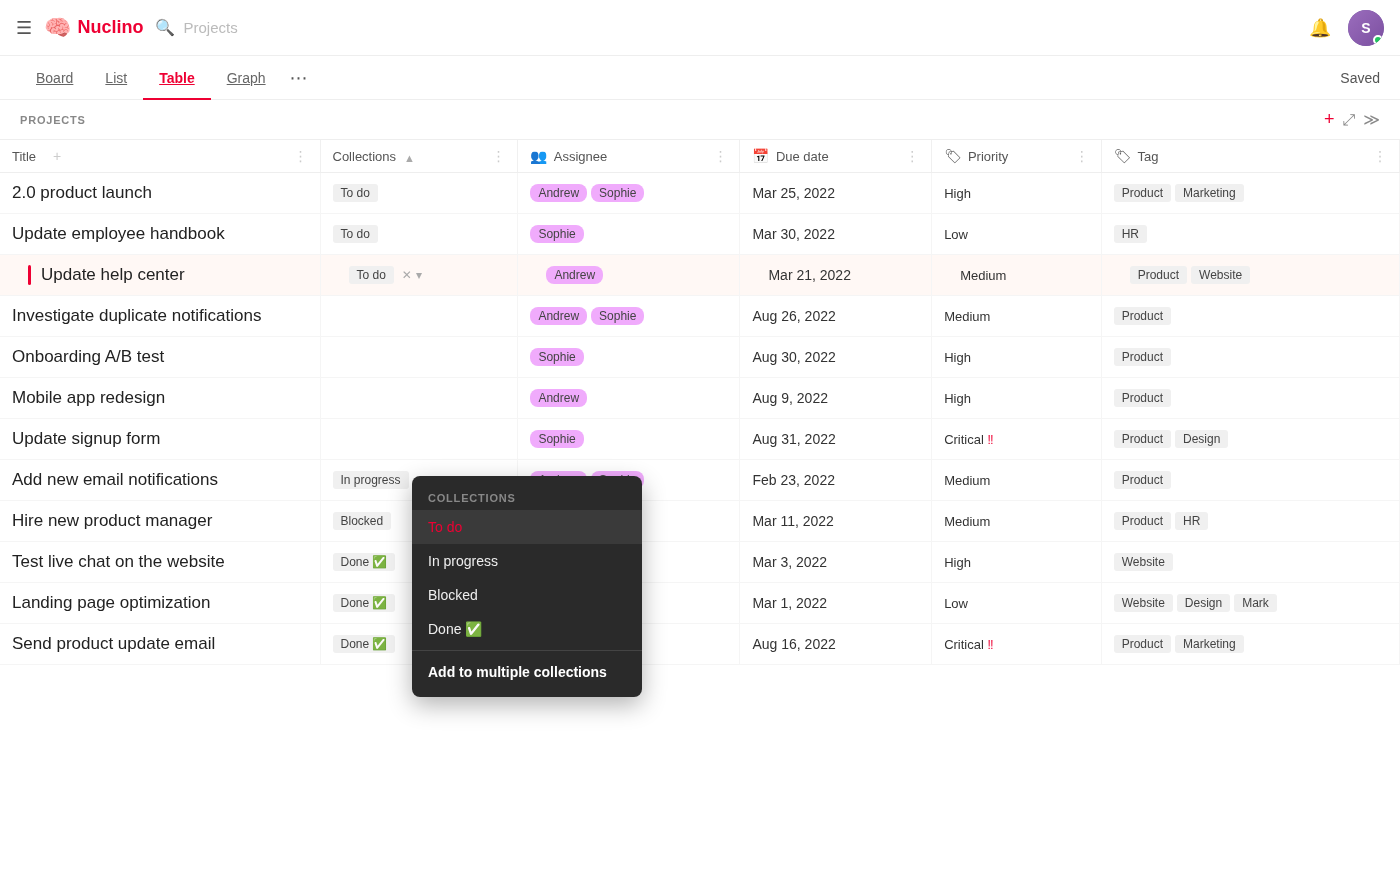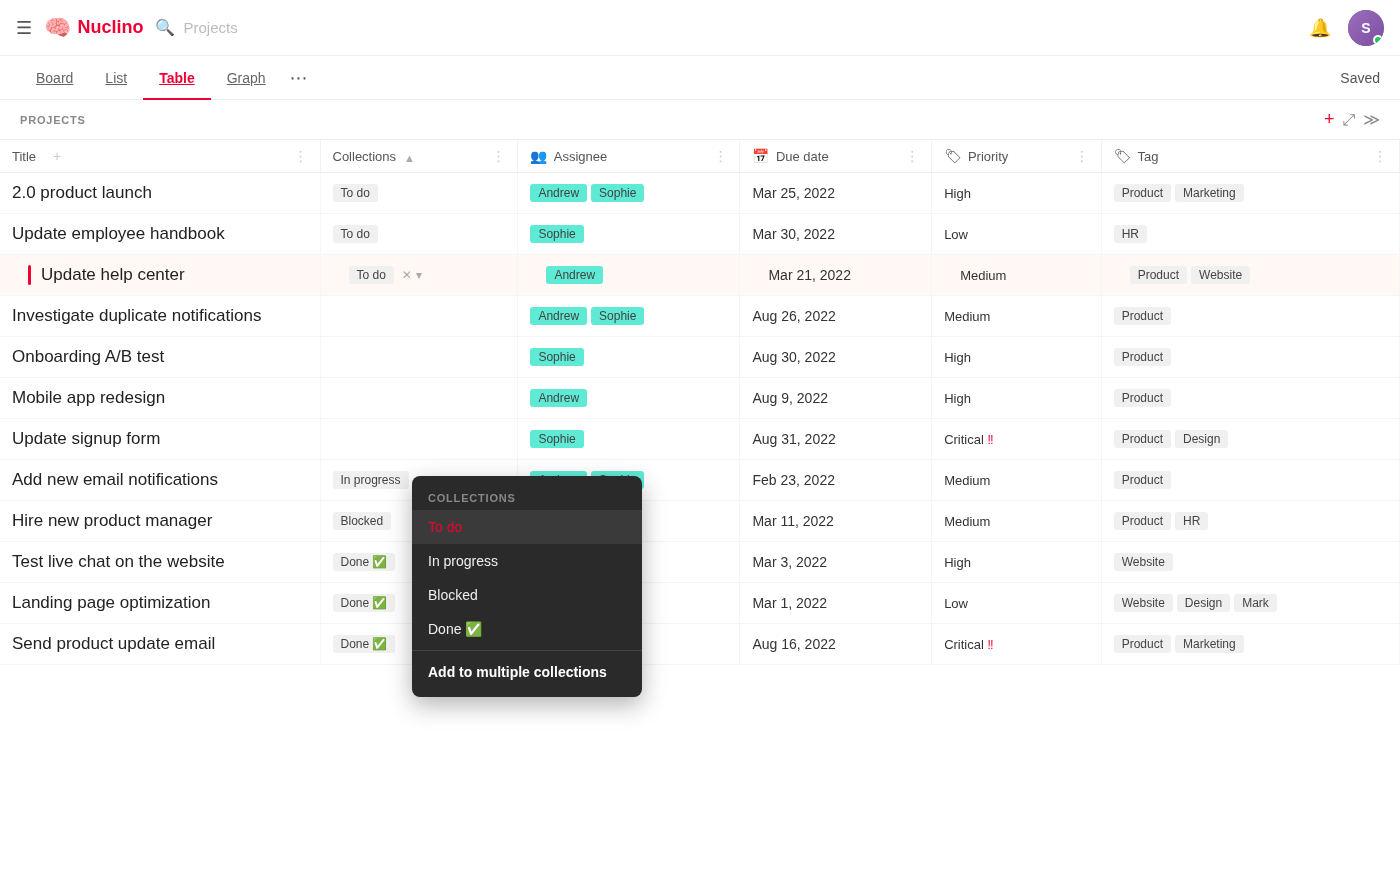--- a/index.html
+++ b/index.html
@@ -71,21 +71,21 @@
     .col-icon { font-size: 14px; }
     .sort-icon { font-size: 11px; color: #aaa; margin-left: 2px; }
     .col-menu { font-size: 14px; color: #ccc; cursor: pointer; margin-left: auto; }
 
     
     .tag-chip {
       display: inline-block; background: #f0f0f0; border-radius: 3px;
       padding: 2px 8px; font-size: 12px; color: #444; margin-right: 4px;
     }
     .assignee-chip {
-      display: inline-block; background: #5eead4; border-radius: 3px;
+      display: inline-block; background: #f0abfc; border-radius: 8px;
       padding: 2px 8px; font-size: 12px; color: #444; margin-right: 4px;
     }
 
     
     .priority-text { font-size: 13px; color: #333; }
     .critical-icon { color: #e03; font-size: 12px; }
 
     
     .dropdown-overlay {
       position: absolute;

